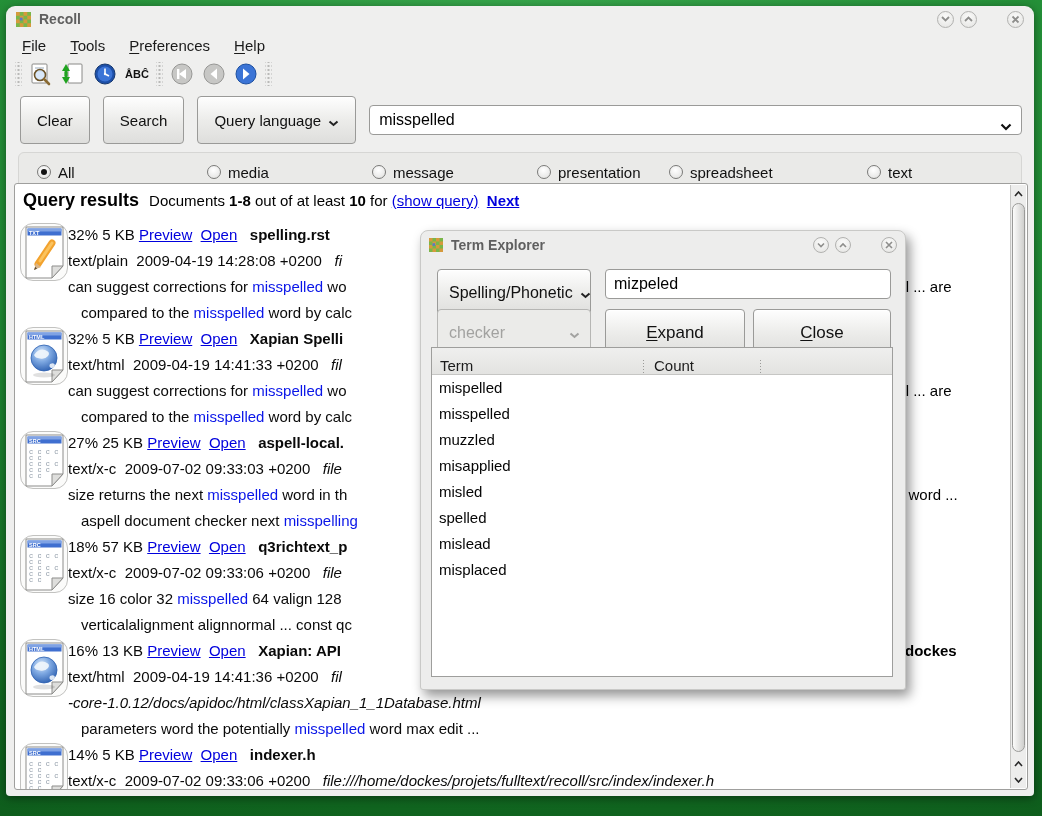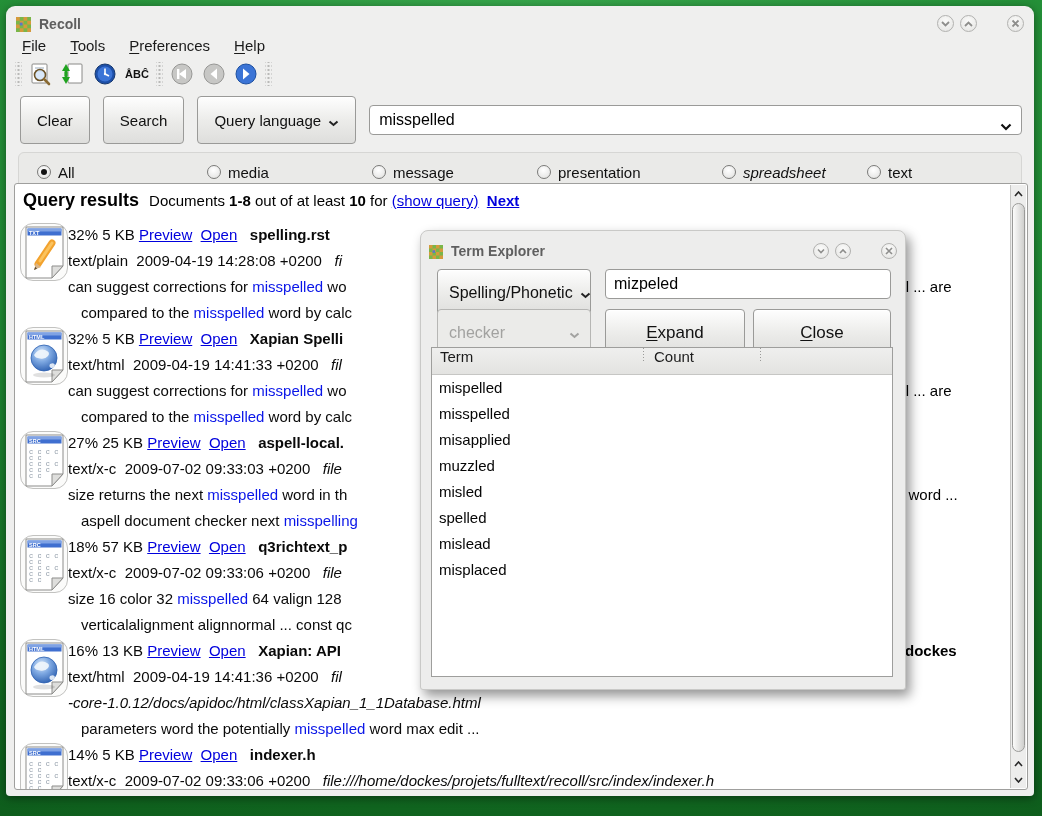--- a/index.html
+++ b/index.html
@@ -3,21 +3,21 @@
 <meta charset="utf-8">
 <style>
   * { margin:0; padding:0; box-sizing:border-box; }
   html,body { width:1042px; height:816px; font-family:"Liberation Sans", sans-serif; }
   .desktop { position:relative; width:1042px; height:816px; overflow:hidden;
     background: radial-gradient(150% 130% at 50% 6%, #39a94d 0%, #218c35 38%, #10641f 72%, #0a4c17 100%); }
 
   
   .window { position:absolute; left:6px; top:6px; width:1028px; height:790px;
     background:#efefee; border-radius:9px 9px 4px 4px; box-shadow:0 2px 10px rgba(0,0,0,.45); }
-  .titlebar { height:26px; display:flex; align-items:flex-end; padding:0 10px; }
+  .titlebar { height:26px; display:flex; align-items:center; padding:0 10px; }
   .titlebar .title { font-size:14px; font-weight:bold; color:#5f5f5f; margin-left:8px; flex:1; }
   .winbtn { width:17px; height:17px; border-radius:50%; border:1px solid #b2b2b0;
     background: radial-gradient(circle at 50% 35%, #fbfbfa, #e3e3e1); display:flex; align-items:center; justify-content:center; margin-left:6px; }
   .winbtn.gap { margin-left:30px; }
   .winbtn svg { display:block; }
 
   .menubar { display:flex; gap:24px; padding:5px 16px 4px 16px; font-size:15px; color:#1a1a1a; }
   .menu-item { cursor:default; }
 
   .toolbar { display:flex; align-items:center; padding:3px 6px 5px 6px; }
@@ -75,21 +75,21 @@
   .dlgbtn { width:16px; height:16px; }
   .dcombo { width:154px; justify-content:space-between; padding:0 10px 0 11px; font-size:16px; }
   .dcombo.disabled { color:#a2a2a0; background:#ebebe9; border-color:#b6b6b4; box-shadow:none; }
   .dinput { position:absolute; left:184px; top:38px; width:286px; height:30px; background:#fff;
     border:1px solid #9a9a98; border-radius:4px; }
   .dinput input { position:absolute; inset:0; border:none; outline:none; background:transparent;
     font-family:"Liberation Sans",sans-serif; font-size:16px; padding:0 8px; }
   .dbtn { width:140px; font-size:17px; }
   .dtable { position:absolute; left:10px; top:116px; width:462px; height:330px; background:#fff; border:1px solid #9e9e9c; }
   .thead { height:27px; background:linear-gradient(#efefee,#e3e3e1); border-bottom:1px solid #c6c6c4;
-    display:flex; align-items:flex-start; font-size:15px; color:#1c1c1c; position:relative; }
+    display:flex; align-items:flex-end; font-size:15px; color:#1c1c1c; position:relative; }
   .thead .c1 { padding-left:8px; width:207px; }
   .thead .hsep { width:1px; height:14px; margin:0 4px;
     background-image:linear-gradient(#9a9a98 1px, transparent 1px); background-size:1px 3px; }
   .thead .c2 { padding-left:6px; }
   .term-row { height:26px; line-height:26px; font-size:15px; padding-left:7px; color:#050505; }
 
   u { text-underline-offset:2px; }
 </style>
 </head>
 <body>
@@ -230,21 +230,21 @@
           <span>media</span>
         </label>
         <label class="radio" style="left: 353px;">
           <span class="rcirc"></span>
           <span>message</span>
         </label>
         <label class="radio" style="left: 518px;">
           <span class="rcirc"></span>
           <span>presentation</span>
         </label>
-        <label class="radio" style="left: 703px; font-style: italic;">
+        <label class="radio" style="left: 650px;">
           <span class="rcirc"></span>
           <span>spreadsheet</span>
         </label>
         <label class="radio" style="left: 848px;">
           <span class="rcirc"></span>
           <span>text</span>
         </label>
       </div>
 
     <div class="panel">
@@ -435,22 +435,22 @@
     <div class="dtable">
       <div class="thead">
         <span class="c1">Term</span>
         <span class="hsep"></span>
         <span class="c2">Count</span>
         <span class="hsep" style="margin-left:66px"></span>
       </div>
       <div id="term-rows">
           <div class="term-row">mispelled</div>
           <div class="term-row">misspelled</div>
+          <div class="term-row">muzzled</div>
           <div class="term-row">misapplied</div>
-          <div class="term-row">muzzled</div>
           <div class="term-row">misled</div>
           <div class="term-row">spelled</div>
           <div class="term-row">mislead</div>
           <div class="term-row">misplaced</div>
         </div>
     </div>
   </div>
 
 </div>
 

